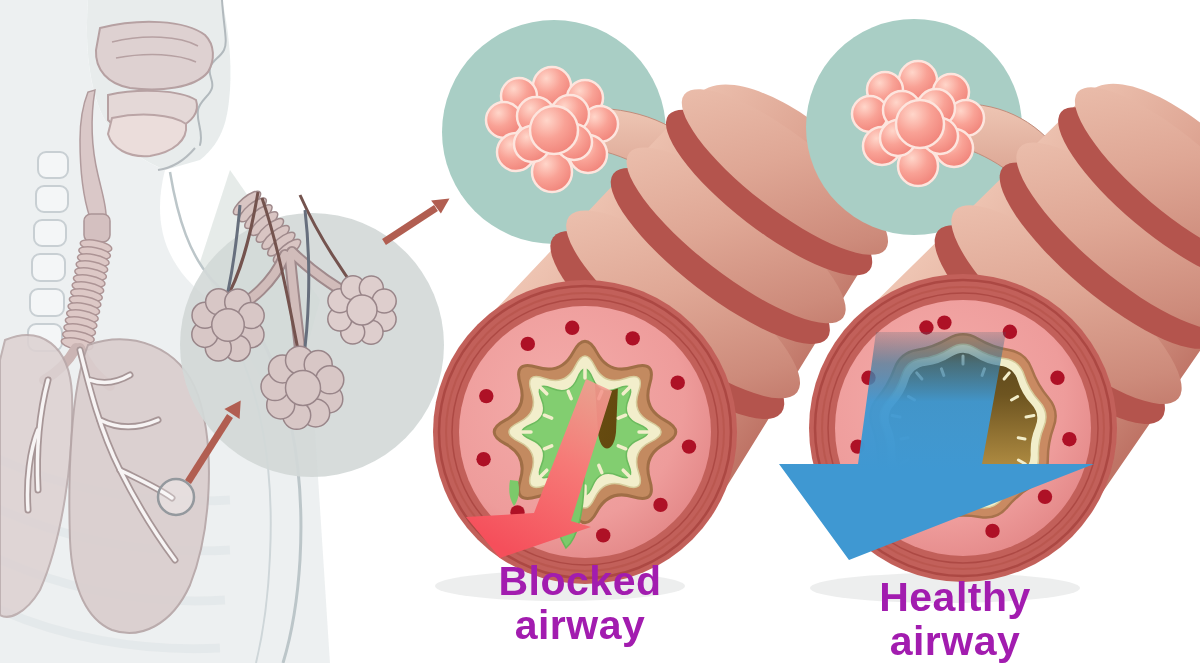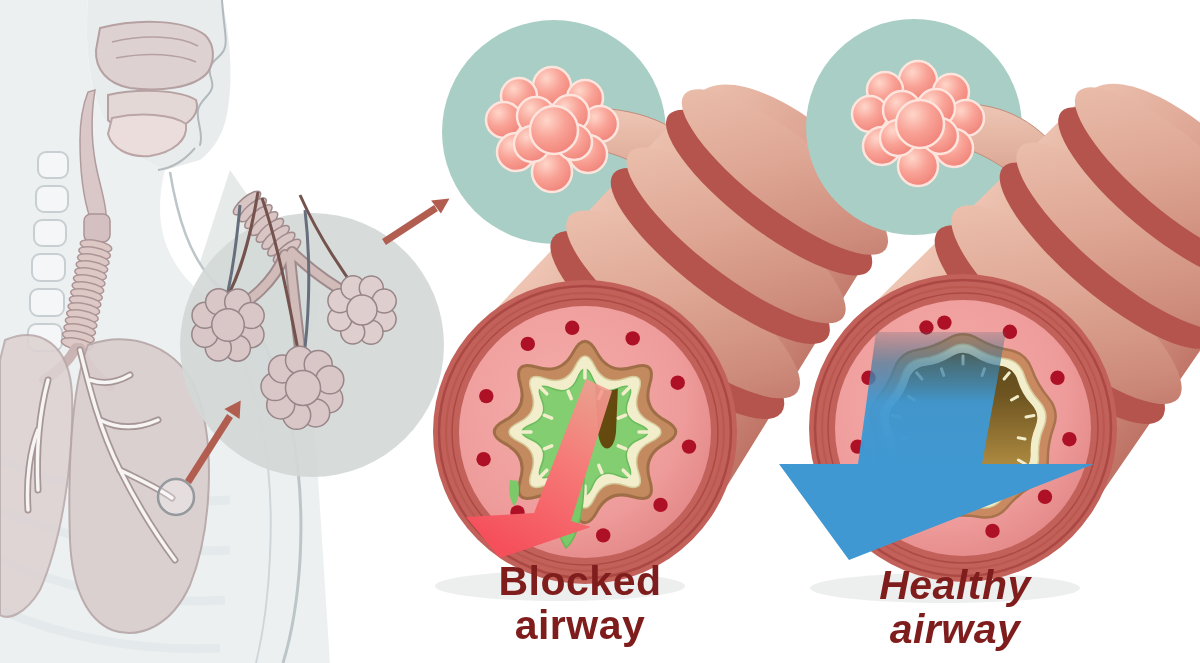--- a/index.html
+++ b/index.html
@@ -1,20 +1,20 @@
 <!DOCTYPE html>
 <html><head>
 <meta charset="utf-8">
 <style>
   html,body{margin:0;padding:0;background:#ffffff;}
   .stage{position:relative;width:1200px;height:663px;overflow:hidden;background:#ffffff;
          font-family:"Liberation Sans", sans-serif;}
   .stage svg{position:absolute;left:0;top:0;}
   .panel-label{position:absolute;width:320px;text-align:center;
-    font-weight:700;font-size:41px;line-height:1.07;color:#7f1d1d;letter-spacing:0.5px;}
+    font-weight:700;font-size:41px;line-height:1.07;color:#a21caf;letter-spacing:0.5px;}
   .panel-label span{display:block;}
 </style>
 </head>
 <body>
 
 <div class="stage">
 <svg width="1200" height="663" viewBox="0 0 1200 663">
   <defs>
     <radialGradient id="alvG" cx="0.35" cy="0.3" r="0.85">
       <stop offset="0" stop-color="#ffd6ca"></stop>
@@ -371,17 +371,17 @@
           </g>
     </g>
     <path fill="url(#blueArrowG)" d="M876 332 L1006 332 L982 464 L1094 464 L849 560 L779 464 L858 464 Z"></path>
   </g>
 </svg>
 
 <div class="panel-label" style="left:420px;top:560px;">
   <span>Blocked</span>
   <span>airway</span>
 </div>
-<div class="panel-label" style="left:795px;top:564px;font-style:italic;">
+<div class="panel-label" style="left:795px;top:576px;">
   <span>Healthy</span>
   <span>airway</span>
 </div>
 </div>
 
 </body></html>

